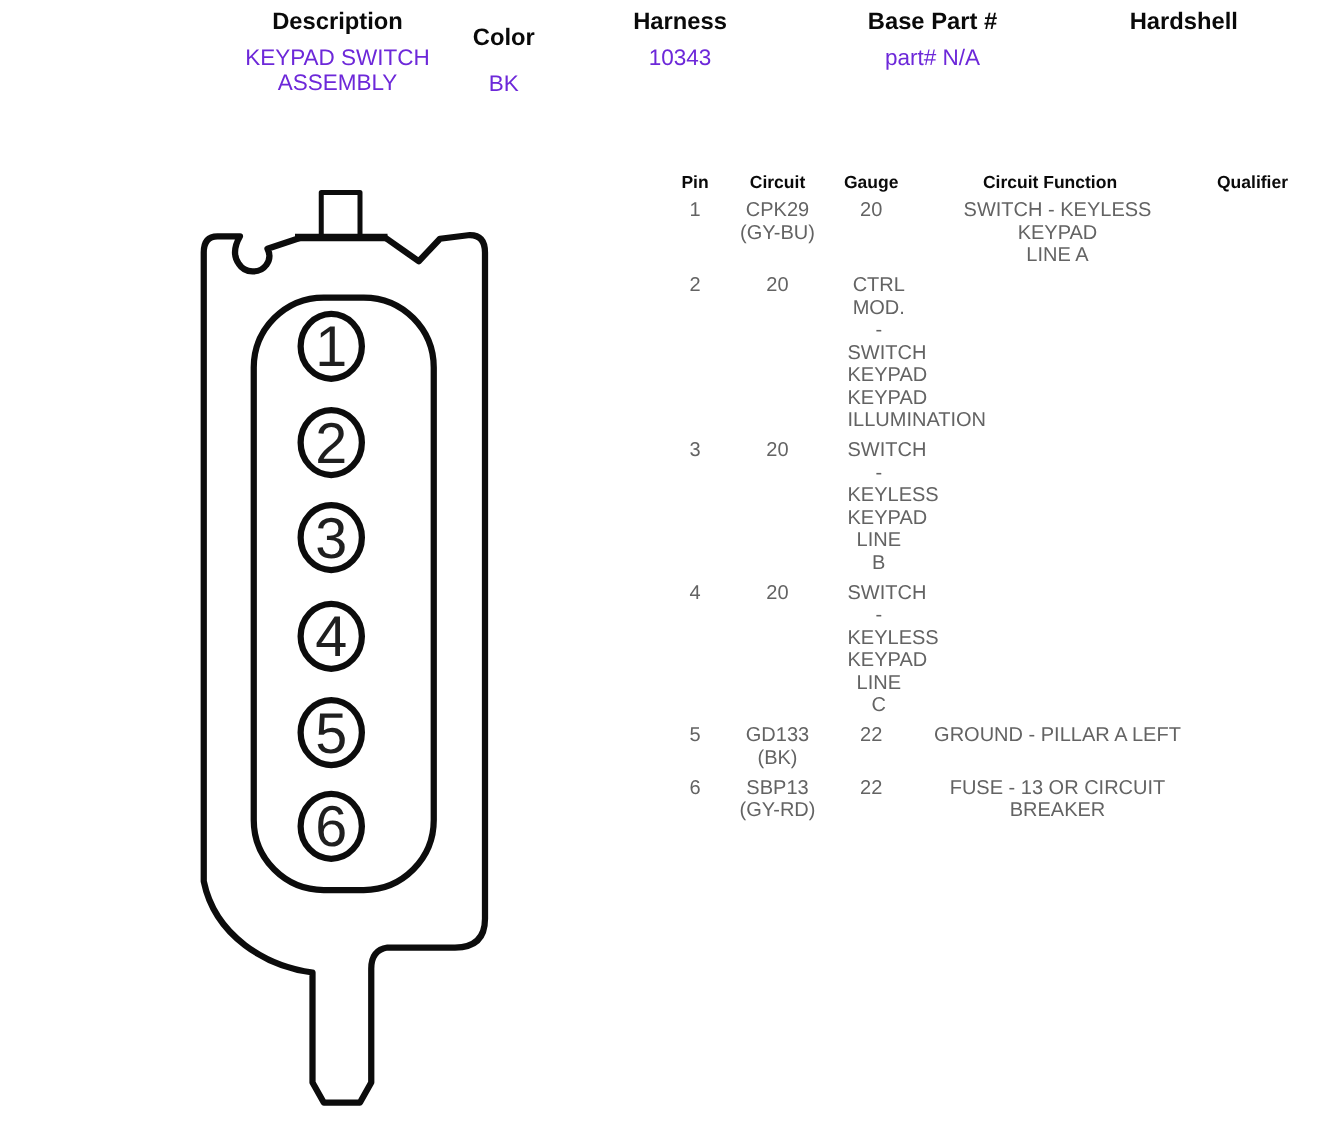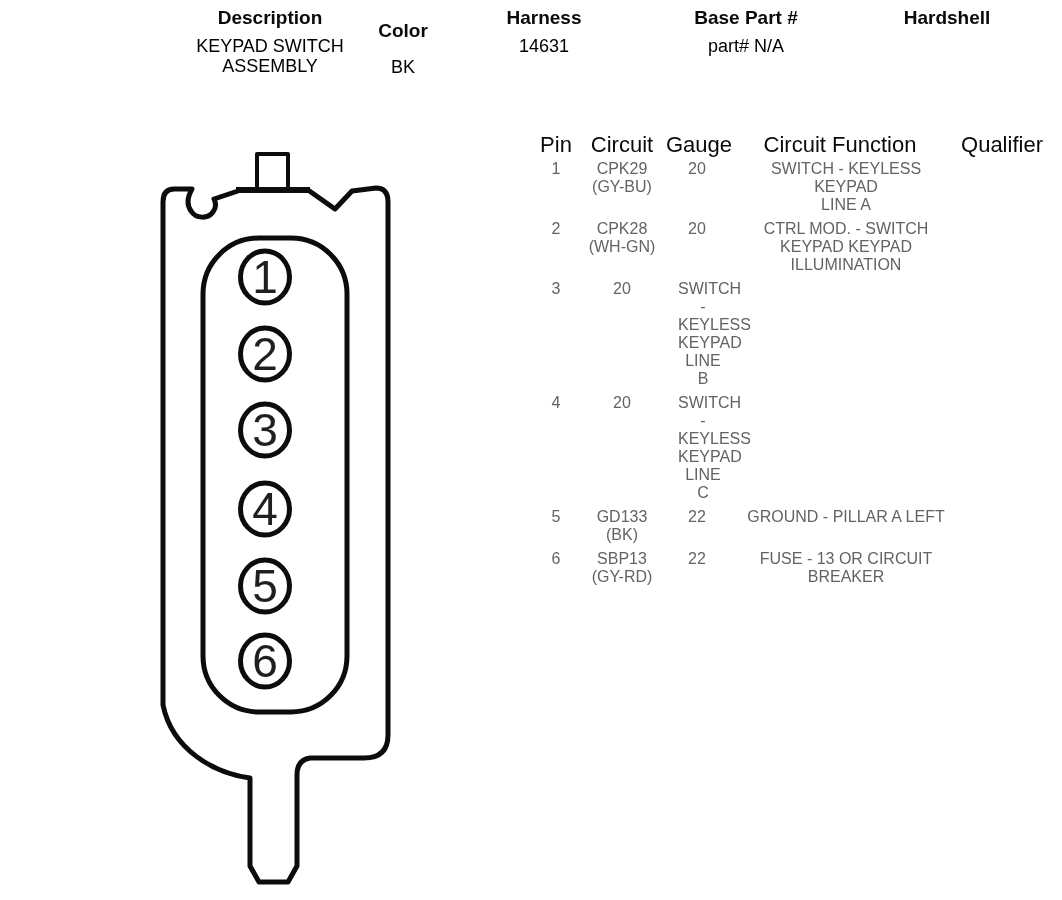--- a/index.html
+++ b/index.html
@@ -9,26 +9,26 @@
     position: relative; overflow: hidden;
     font-family: "Liberation Sans", sans-serif;
     color: #000;
   }
   .abs { position: absolute; }
 
   
   .connector-block { left: 14px; top: 9px; font-weight: bold; font-size: 28px; line-height: 30px; color: #000; }
   .hdr-col { text-align: center; }
   .hdr-label { font-weight: bold; font-size: 19px; line-height: 20px; color: #0a0a0a; }
-  .hdr-value { font-size: 18px; line-height: 20px; color: #000000; white-space: pre-line; }
+  .hdr-value { font-size: 18px; line-height: 20px; color: #6d28d9; white-space: pre-line; }
 
   
   .pin-table { left: 534px; top: 135px; width: 518px; }
   .tbl-grid { display: grid; grid-template-columns: 44px 88px 62px 224px 100px; }
-  .tbl-head { font-weight: normal; font-size: 22px; line-height: 20px; color: #0a0a0a; }
+  .tbl-head { font-weight: bold; font-size: 14px; line-height: 20px; color: #0a0a0a; }
   .tbl-head > div { text-align: center; }
   .tbl-rows { margin-top: 5px; }
   .tbl-row { margin-bottom: 6px; font-size: 16px; line-height: 18px; color: #636363; }
   .cell-pin, .cell-circuit, .cell-gauge { text-align: center; }
   .cell-circuit, .cell-function { white-space: pre-line; }
   .cell-function { text-align: center; padding-left: 12px; }
 
   
   svg.connector-drawing { position: absolute; left: 0; top: 0; }
   .outline { fill: #ffffff; stroke: #0c0c0c; stroke-width: 5; stroke-linejoin: round; stroke-linecap: round; }
@@ -49,21 +49,21 @@
 ASSEMBLY</div>
 </div>
 
 <div class="abs hdr-col" style="left:343px; top:21px; width:120px;">
   <div class="hdr-label">Color</div>
   <div class="hdr-value" style="margin-top:16px;">BK</div>
 </div>
 
 <div class="abs hdr-col" style="left:474px; top:8px; width:140px;">
   <div class="hdr-label">Harness</div>
-  <div class="hdr-value" style="margin-top:8px;">14631</div>
+  <div class="hdr-value" style="margin-top:8px;">10343</div>
 </div>
 
 <div class="abs hdr-col" style="left:656px; top:8px; width:180px;">
   <div class="hdr-label">Base Part #</div>
   <div class="hdr-value" style="margin-top:8px;">part# N/A</div>
 </div>
 
 <div class="abs hdr-col" style="left:857px; top:8px; width:180px;">
   <div class="hdr-label">Hardshell</div>
   <div class="hdr-value" style="margin-top:8px;"></div>
@@ -131,22 +131,20 @@
     <div class="cell-pin">1</div>
     <div class="cell-circuit">CPK29
 (GY-BU)</div>
     <div class="cell-gauge">20</div>
     <div class="cell-function">SWITCH - KEYLESS KEYPAD
 LINE A</div>
     <div class="cell-qualifier"></div>
   </div>
       <div class="tbl-grid tbl-row">
     <div class="cell-pin">2</div>
-    <div class="cell-circuit">CPK28
-(WH-GN)</div>
     <div class="cell-gauge">20</div>
     <div class="cell-function">CTRL MOD. - SWITCH
 KEYPAD KEYPAD
 ILLUMINATION</div>
     <div class="cell-qualifier"></div>
   </div>
       <div class="tbl-grid tbl-row">
     <div class="cell-pin">3</div>
     <div class="cell-gauge">20</div>
     <div class="cell-function">SWITCH - KEYLESS KEYPAD

